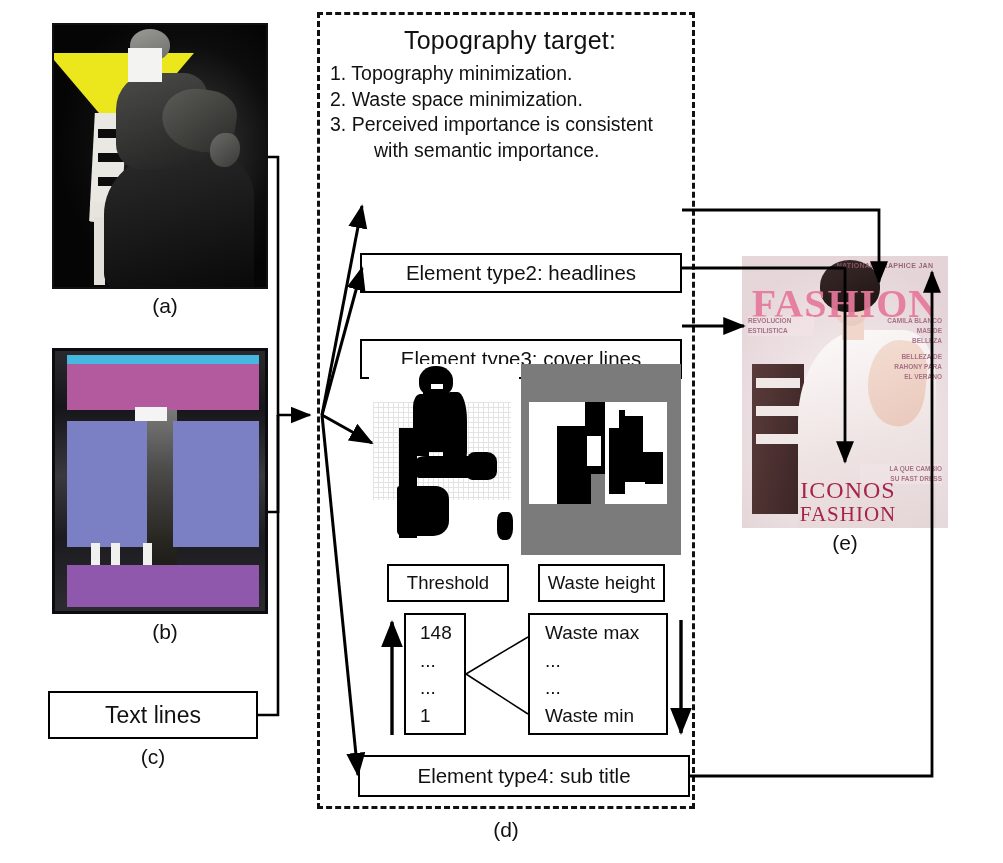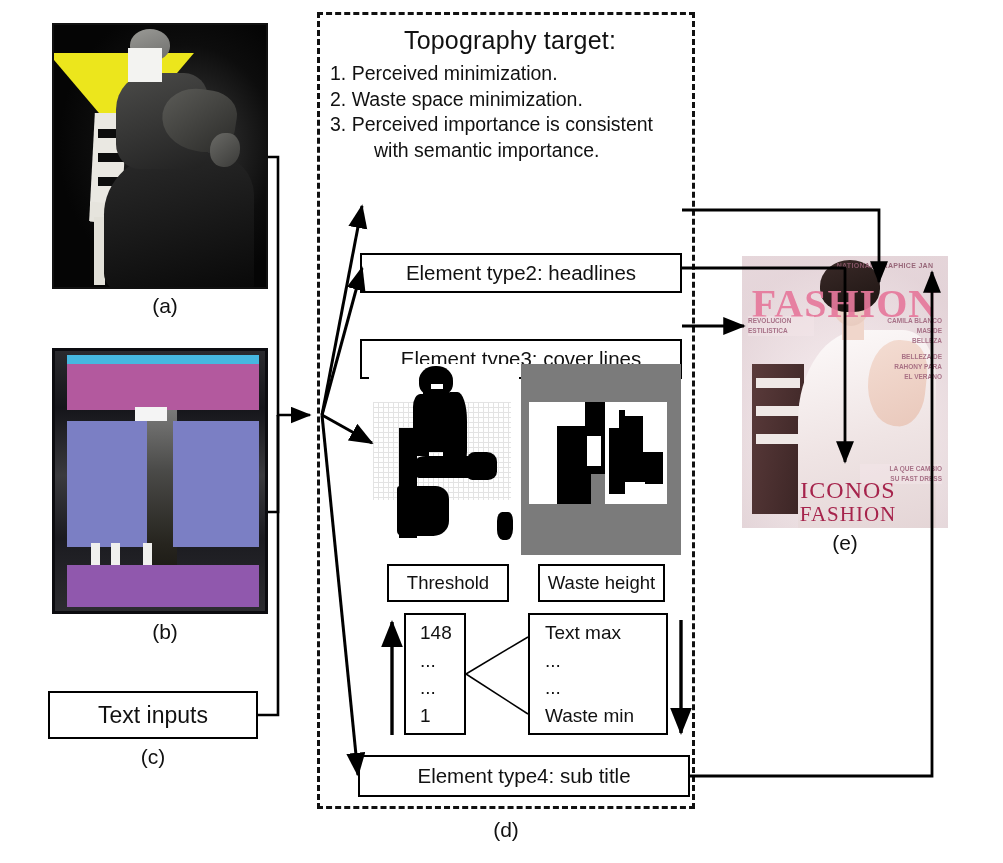--- a/index.html
+++ b/index.html
@@ -171,32 +171,32 @@
     <div class="blueL"></div>
     <div class="blueR"></div>
     <div class="wbar wb1"></div>
     <div class="wbar wb2"></div>
     <div class="wbar wb3"></div>
     <div class="purple"></div>
   </div>
   <div class="caption" id="cap-b">(b)</div>
 
   <div class="box" id="textinputs">
-    <span>Text inputs</span>
+    <span>Text lines</span>
   </div>
   <div class="caption" id="cap-c">(c)</div>
 
   <div id="dashed-panel"></div>
 
   <div id="topo">
     <div class="title">Topography target:</div>
     <ol>
       <li>
         <span>1.</span>
-        <span>Perceived minimization.</span>
+        <span>Topography minimization.</span>
       </li>
       <li>
         <span>2.</span>
         <span>Waste space minimization.</span>
       </li>
       <li>
         <span>3.</span>
         <span>Perceived importance is consistent</span>
         <span class="cont">with semantic importance.</span>
       </li>
@@ -251,21 +251,21 @@
   </div>
 
   <div class="vlist" id="threshold-list">
     <span>148</span>
     <span>...</span>
     <span>...</span>
     <span>1</span>
   </div>
 
   <div class="vlist" id="fontheight-list">
-    <span>Text max</span>
+    <span>Waste max</span>
     <span>...</span>
     <span>...</span>
     <span>Waste min</span>
   </div>
 
   <div class="caption" id="cap-d">(d)</div>
 
   <div id="cover">
     <div class="bgwash"></div>
     <div class="chair"></div>

